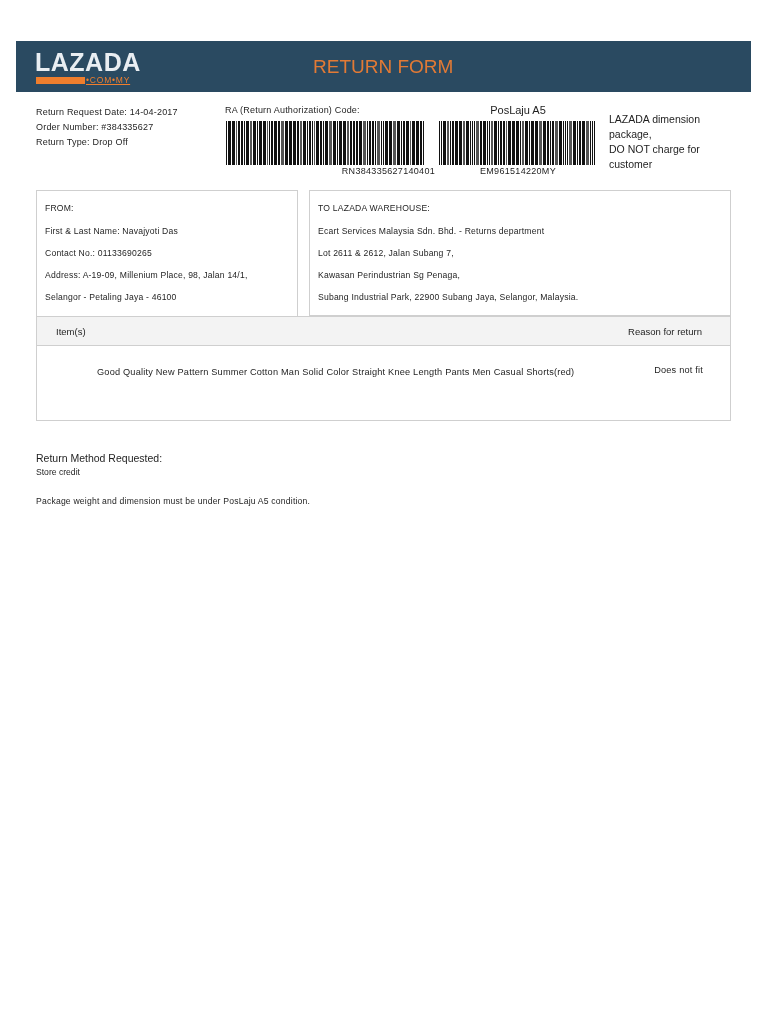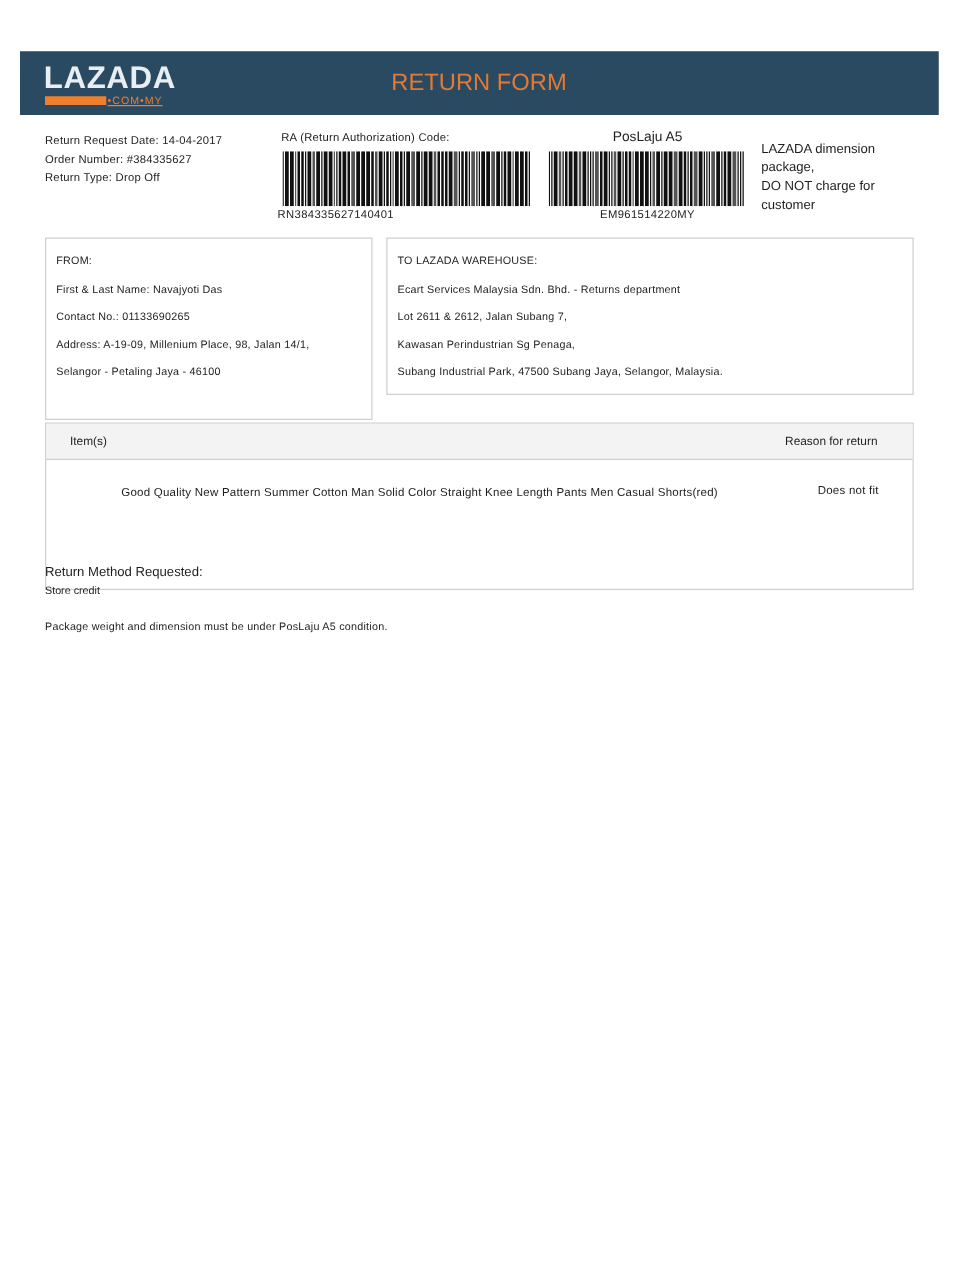--- a/index.html
+++ b/index.html
@@ -13,31 +13,31 @@
   .logo-sub { position: absolute; left: 51px; top: 27px; font-size: 8.5px; color: #ef7e2d; letter-spacing: 0.8px; line-height: 10px; text-decoration: underline; }
   .title { position: absolute; left: 297px; top: 15px; font-size: 19px; color: #e27a35; line-height: 22px; text-align: right; }
 
   .meta { position: absolute; left: 36px; top: 105px; font-size: 9px; line-height: 15px; letter-spacing: 0.2px; color: #1e1e1e; }
 
   .ra-label { position: absolute; left: 225px; top: 105px; font-size: 9px; color: #1e1e1e; letter-spacing: 0.2px; }
   .barcode { position: absolute; height: 44px; }
   .bc1 { left: 226px; top: 121px; width: 199px; }
   .bc2 { left: 439px; top: 121px; width: 158px; }
   .bc-code { position: absolute; font-size: 9px; color: #1e1e1e; letter-spacing: 0.3px; }
-  .bc1-code { left: 222px; top: 166px; width: 199px; text-align: left; }
+  .bc1-code { left: 236px; top: 166px; width: 199px; text-align: right; }
   .bc2-code { left: 439px; top: 166px; width: 158px; text-align: center; }
   .poslaju { position: absolute; left: 439px; top: 104px; width: 158px; text-align: center; font-size: 11px; color: #1e1e1e; }
   .note { position: absolute; left: 609px; top: 112px; font-size: 10.5px; line-height: 15px; color: #1e1e1e; width: 130px; }
 
   .box { position: absolute; border: 1px solid #cfcfcf; background: #fff; }
   .from-box { left: 36px; top: 190px; width: 262px; height: 146px; }
   .to-box { left: 309px; top: 190px; width: 422px; height: 126px; }
   .box-line { position: absolute; left: 8px; font-size: 8.6px; color: #1e1e1e; letter-spacing: 0.2px; white-space: nowrap; }
 
-  .items { position: absolute; left: 36px; top: 338px; width: 695px; height: 134px; border: 1px solid #cfcfcf; padding-left: 31px; }
+  .items { position: absolute; left: 36px; top: 316px; width: 695px; height: 105px; border: 1px solid #cfcfcf; padding-left: 31px; }
   .items-head { position: absolute; left: 0; top: 0; width: 100%; height: 29px; background: #f3f3f3; border-bottom: 1px solid #cfcfcf; }
   .th { position: absolute; top: 9px; font-size: 9.5px; color: #1e1e1e; }
   .th-item { left: 19px; }
   .th-reason { right: 28px; }
   .item-desc { position: absolute; left: 60px; top: 48px; width: 490px; font-size: 9.2px; line-height: 15px; color: #1e1e1e; letter-spacing: 0.2px; }
   .item-reason { position: absolute; right: 27px; top: 48px; font-size: 9.2px; color: #1e1e1e; letter-spacing: 0.2px; }
 
   .rm-label { position: absolute; left: 36px; top: 452px; font-size: 10.5px; color: #1e1e1e; }
   .rm-value { position: absolute; left: 36px; top: 467px; font-size: 8.6px; color: #1e1e1e; }
   .footnote { position: absolute; left: 36px; top: 496px; font-size: 8.6px; color: #1e1e1e; letter-spacing: 0.2px; }
@@ -198,21 +198,21 @@
   <div class="box-line" style="top:57px">Contact No.:  01133690265</div>
   <div class="box-line" style="top:79px">Address:   A-19-09, Millenium Place, 98, Jalan 14/1,</div>
   <div class="box-line" style="top:101px">Selangor - Petaling Jaya - 46100</div>
 </div>
 
 <div class="box to-box">
   <div class="box-line" style="top:12px">TO LAZADA WAREHOUSE:</div>
   <div class="box-line" style="top:35px">Ecart Services Malaysia Sdn. Bhd. - Returns department</div>
   <div class="box-line" style="top:57px">Lot 2611 &amp; 2612, Jalan Subang 7,</div>
   <div class="box-line" style="top:79px">Kawasan Perindustrian Sg Penaga,</div>
-  <div class="box-line" style="top:101px">Subang Industrial Park, 47500 Subang Jaya, Selangor, Malaysia.</div>
+  <div class="box-line" style="top:101px">Subang Industrial Park, 22900 Subang Jaya, Selangor, Malaysia.</div>
 </div>
 
 <div class="items">
   <div class="items-head">
     <div class="th th-item">Item(s)</div>
     <div class="th th-reason">Reason for return</div>
   </div>
   <div>
     <div class="item-desc">Good Quality New Pattern Summer Cotton Man Solid Color Straight Knee Length Pants Men Casual Shorts(red)</div>
     <div class="item-reason">Does not fit</div>

